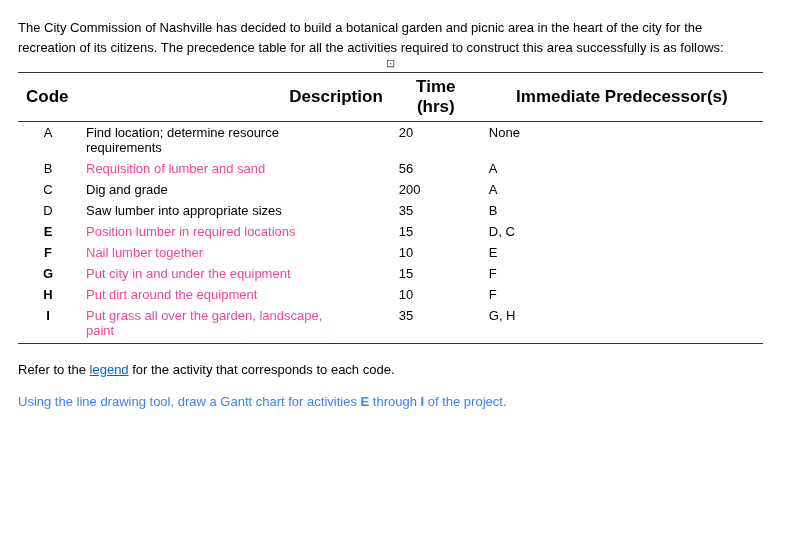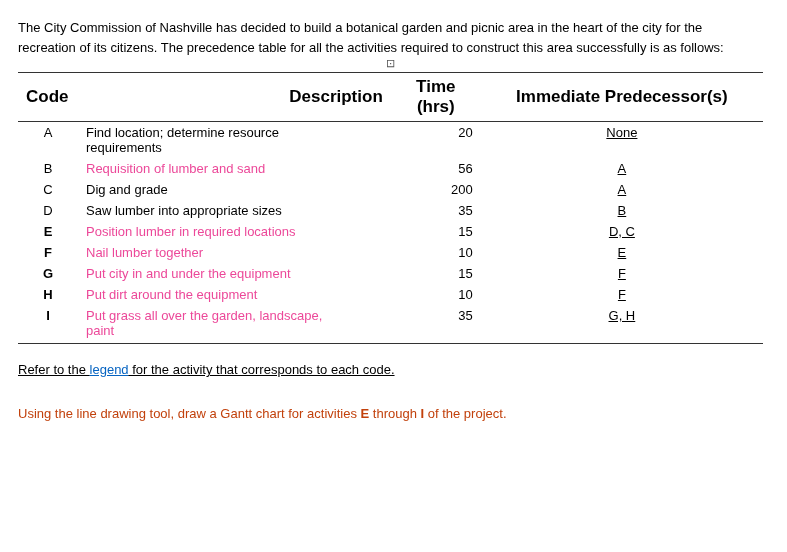--- a/index.html
+++ b/index.html
@@ -55,52 +55,50 @@
     tbody tr td {
       padding: 3px 8px;
       vertical-align: top;
       font-size: 13px;
     }
     tbody tr td.code-cell {
       text-align: center;
       width: 60px;
     }
     tbody tr td.time-cell {
-      text-align: right;
+      text-align: left;
       width: 90px;
     }
     tbody tr td.pred-cell {
-      text-align: center;
-      text-decoration: underline;
+      text-align: left;
     }
     tbody tr:last-child td {
       border-bottom: 1.5px solid #333;
       padding-bottom: 5px;
     }
     .blue-text {
       color: #ec4899;
     }
     .bold-code {
       font-weight: bold;
     }
     .refer-text {
       margin-top: 14px;
-      margin-bottom: 24px;
+      margin-bottom: 12px;
       font-size: 13px;
       line-height: 1.5;
-      text-decoration: underline;
     }
     .legend-link {
       color: #0563c1;
       text-decoration: underline;
     }
     .drawing-text {
       font-size: 13px;
       line-height: 1.5;
-      color: #c2410c;
+      color: #3b82f6;
     }
     .drawing-text .bold {
       font-weight: bold;
     }
   </style>
 </head>
 <body>
 
 <p class="intro-text">The City Commission of Nashville has decided to build a botanical garden and picnic area in the heart of the city for the recreation of its citizens. The precedence table for all the activities required to construct this area successfully is as follows:</p>
 

